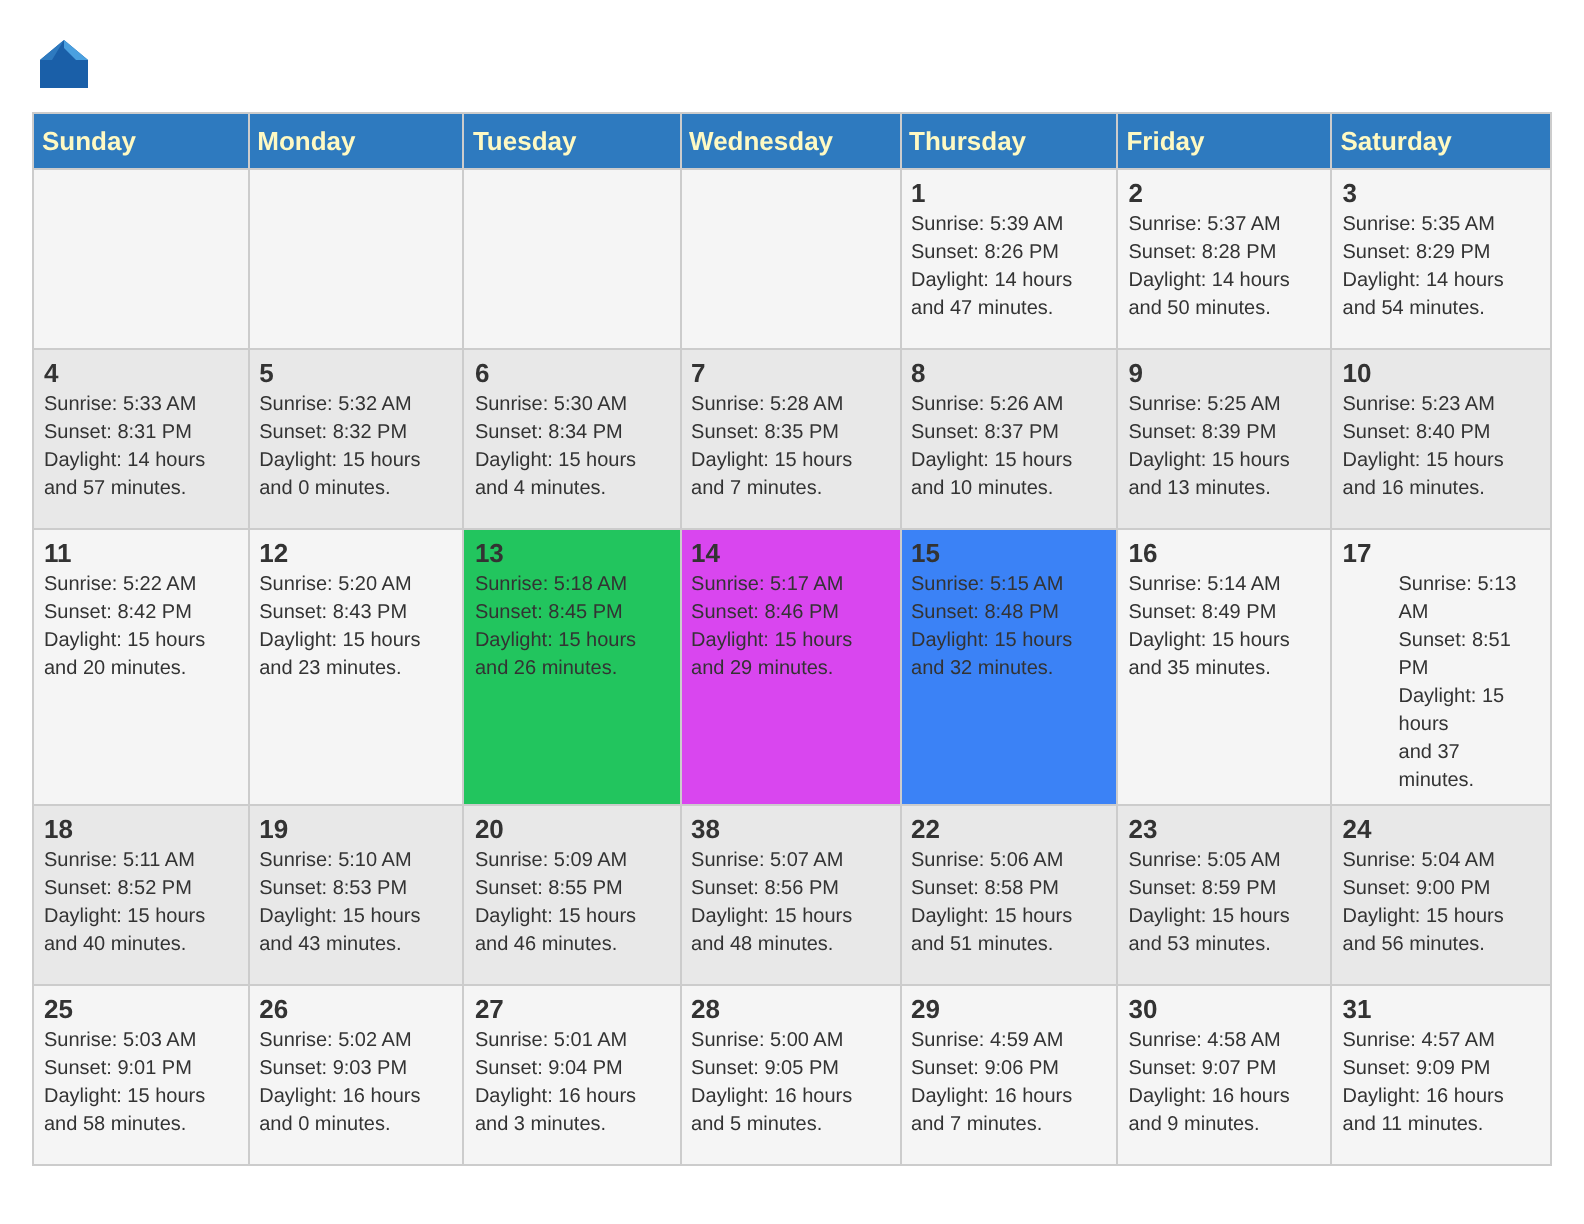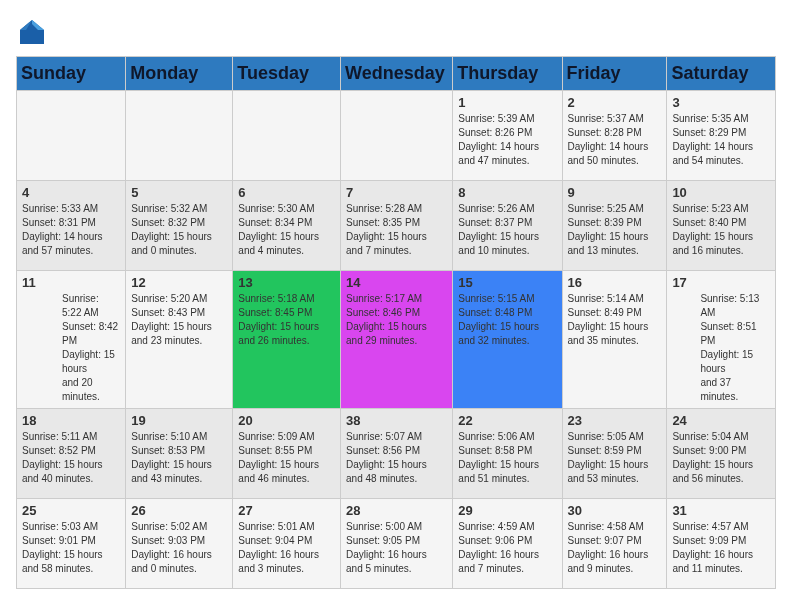--- a/index.html
+++ b/index.html
@@ -51,22 +51,22 @@
     .location {
       font-size: 15px;
       color: #555;
     }
     table {
       width: 100%;
       border-collapse: collapse;
     }
     thead tr th {
       background-color: #2e7abf;
-      color: #0f172a;
-      font-size: 18px;
+      color: #fef9c3;
+      font-size: 13px;
       font-weight: bold;
       padding: 6px 4px;
       text-align: left;
       border: 1px solid #ccc;
     }
     tbody tr td {
       border: 1px solid #ccc;
       vertical-align: top;
       padding: 4px 5px;
       width: 113px;
@@ -203,21 +203,21 @@
           <span class="day-num">10</span>
           <div class="day-detail" style="white-space: pre-line;">Sunrise: 5:23 AM
 Sunset: 8:40 PM
 Daylight: 15 hours
 and 16 minutes.</div>
         </td>
       </tr>
       <tr>
         <td style="background: rgb(245, 245, 245);">
           <span class="day-num">11</span>
-          <div class="day-detail" style="white-space: pre-line; margin-left: 40px;">Sunrise: 5:22 AM
+          <div class="day-detail" style="white-space: pre-line;">Sunrise: 5:22 AM
 Sunset: 8:42 PM
 Daylight: 15 hours
 and 20 minutes.</div>
         </td>
         <td style="background: rgb(245, 245, 245);">
           <span class="day-num">12</span>
           <div class="day-detail" style="white-space: pre-line;">Sunrise: 5:20 AM
 Sunset: 8:43 PM
 Daylight: 15 hours
 and 23 minutes.</div>

